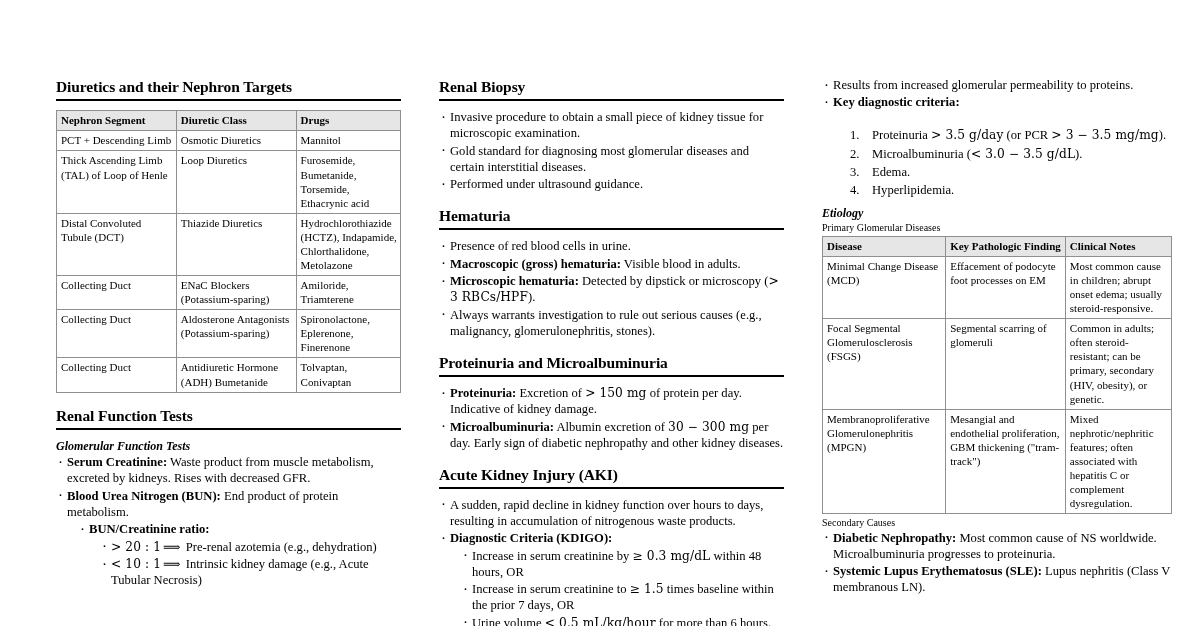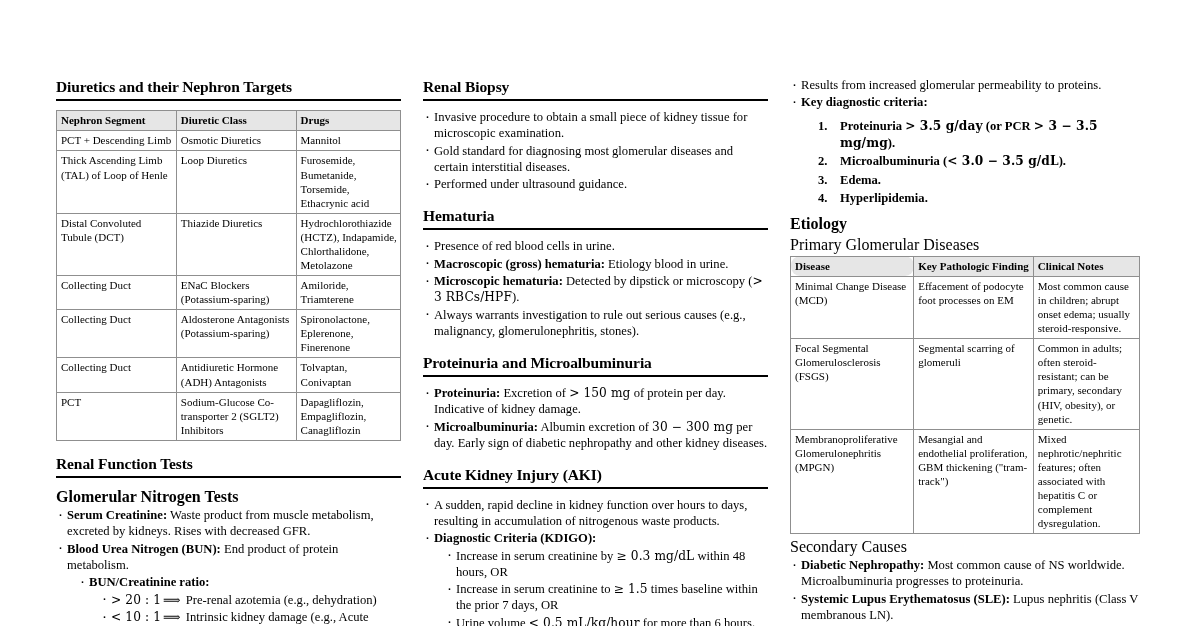--- a/index.html
+++ b/index.html
@@ -17,21 +17,21 @@
 
   .page {
     position: relative;
     width: 1191px;
     height: 626px;
     overflow: hidden;
   }
 
   .columns {
     display: flex;
-    gap: 22px;
+    gap: 38px;
     padding: 78px 50px 0 56px;
     box-sizing: border-box;
     height: 626px;
   }
   .col {
     width: 345px;
     flex: 0 0 345px;
     overflow: hidden;
   }
   .col-3 { width: 350px; flex: 0 0 350px; }
@@ -44,27 +44,28 @@
     line-height: 1.18;
     letter-spacing: -0.1px;
   }
   .rule {
     border: 0;
     border-top: 2px solid #000;
     margin: 0 0 9px 0;
     height: 0;
   }
   h2.sub {
-    font-size: 16px;
+    font-size: 12px;
     font-weight: bold;
     margin: 0 0 2px 0;
     line-height: 1.2;
+    font-style: italic;
   }
   .plain-sub {
-    font-size: 16px;
+    font-size: 10px;
     margin: 0 0 1px 0;
     line-height: 1.25;
   }
 
   .sec-block { margin-bottom: 14px; }
   .sec-block:last-child { margin-bottom: 0; }
 
   
   table.grid {
     border-collapse: collapse;
@@ -81,21 +82,21 @@
     vertical-align: top;
     text-align: left;
     word-wrap: break-word;
   }
   table.grid th {
     background: #e6e6e6;
     font-weight: bold;
   }
   table.t1 td:nth-child(1), table.t1 th:nth-child(1) { width: 32.5%; }
   table.t1 td:nth-child(2), table.t1 th:nth-child(2) { width: 32.5%; }
-  table.t2 td:nth-child(1), table.t2 th:nth-child(1) { width: 33%; border-radius: 9px; }
+  table.t2 td:nth-child(1), table.t2 th:nth-child(1) { width: 33%; }
   table.t2 td:nth-child(2), table.t2 th:nth-child(2) { width: 32%; }
 
   
   ul.b, ul.b ul, ol.n {
     margin: 0;
     padding: 0;
     list-style: none;
   }
   ul.b > li {
     position: relative;
@@ -123,24 +124,23 @@
   }
   ul.b ul > li::before {
     content: "\00B7";
     position: absolute;
     left: 2px;
     top: -0.5px;
     font-size: 15px;
     line-height: 1.05;
   }
   ol.n {
-    margin-top: 7px;
+    margin-top: 16px;
     margin-left: 17px;
     counter-reset: li;
-    font-weight: bold;
   }
   ol.n > li {
     position: relative;
     padding-left: 22px;
     font-size: 12.6px;
     line-height: 1.33;
     margin-bottom: 1.5px;
     counter-increment: li;
   }
   ol.n > li::before {
@@ -203,36 +203,31 @@
               <td>ENaC Blockers (Potassium-sparing)</td>
               <td>Amiloride, Triamterene</td>
             </tr>
             <tr>
               <td>Collecting Duct</td>
               <td>Aldosterone Antagonists (Potassium-sparing)</td>
               <td>Spironolactone, Eplerenone, Finerenone</td>
             </tr>
             <tr>
               <td>Collecting Duct</td>
-              <td>Antidiuretic Hormone (ADH) Antagonists</td>
+              <td>Antidiuretic Hormone (ADH) Bumetanide</td>
               <td>Tolvaptan, Conivaptan</td>
-            </tr>
-            <tr>
-              <td>PCT</td>
-              <td>Sodium-Glucose Co-transporter 2 (SGLT2) Inhibitors</td>
-              <td>Dapagliflozin, Empagliflozin, Canagliflozin</td>
             </tr>
           </tbody>
         </table>
       </div>
 
       <div class="sec-block">
         <h1 class="sec">Renal Function Tests</h1>
         <hr class="rule">
-        <h2 class="sub">Glomerular Nitrogen Tests</h2>
+        <h2 class="sub">Glomerular Function Tests</h2>
         <ul class="b">
           <li>
             <span class="bd">Serum Creatinine:</span><span> Waste product from muscle metabolism, excreted by kidneys. Rises with decreased GFR.</span>
           </li>
           <li>
             <span class="bd">Blood Urea Nitrogen (BUN):</span><span> End product of protein metabolism.</span>
             <ul>
               <li>
                 <span class="bd">BUN/Creatinine ratio:</span>
                 <ul>
@@ -263,21 +258,21 @@
           <li>Performed under ultrasound guidance.</li>
         </ul>
       </div>
 
       <div class="sec-block">
         <h1 class="sec">Hematuria</h1>
         <hr class="rule">
         <ul class="b">
           <li>Presence of red blood cells in urine.</li>
           <li>
-            <span class="bd">Macroscopic (gross) hematuria:</span><span> Etiology blood in urine.</span>
+            <span class="bd">Macroscopic (gross) hematuria:</span><span> Visible blood in adults.</span>
           </li>
           <li>
             <span class="bd">Microscopic hematuria:</span><span> Detected by dipstick or microscopy (</span><span class="m">&gt; 3 RBCs/HPF</span><span>).</span>
           </li>
           <li>Always warrants investigation to rule out serious causes (e.g., malignancy, glomerulonephritis, stones).</li>
         </ul>
       </div>
 
       <div class="sec-block">
         <h1 class="sec">Proteinuria and Microalbuminuria</h1>

